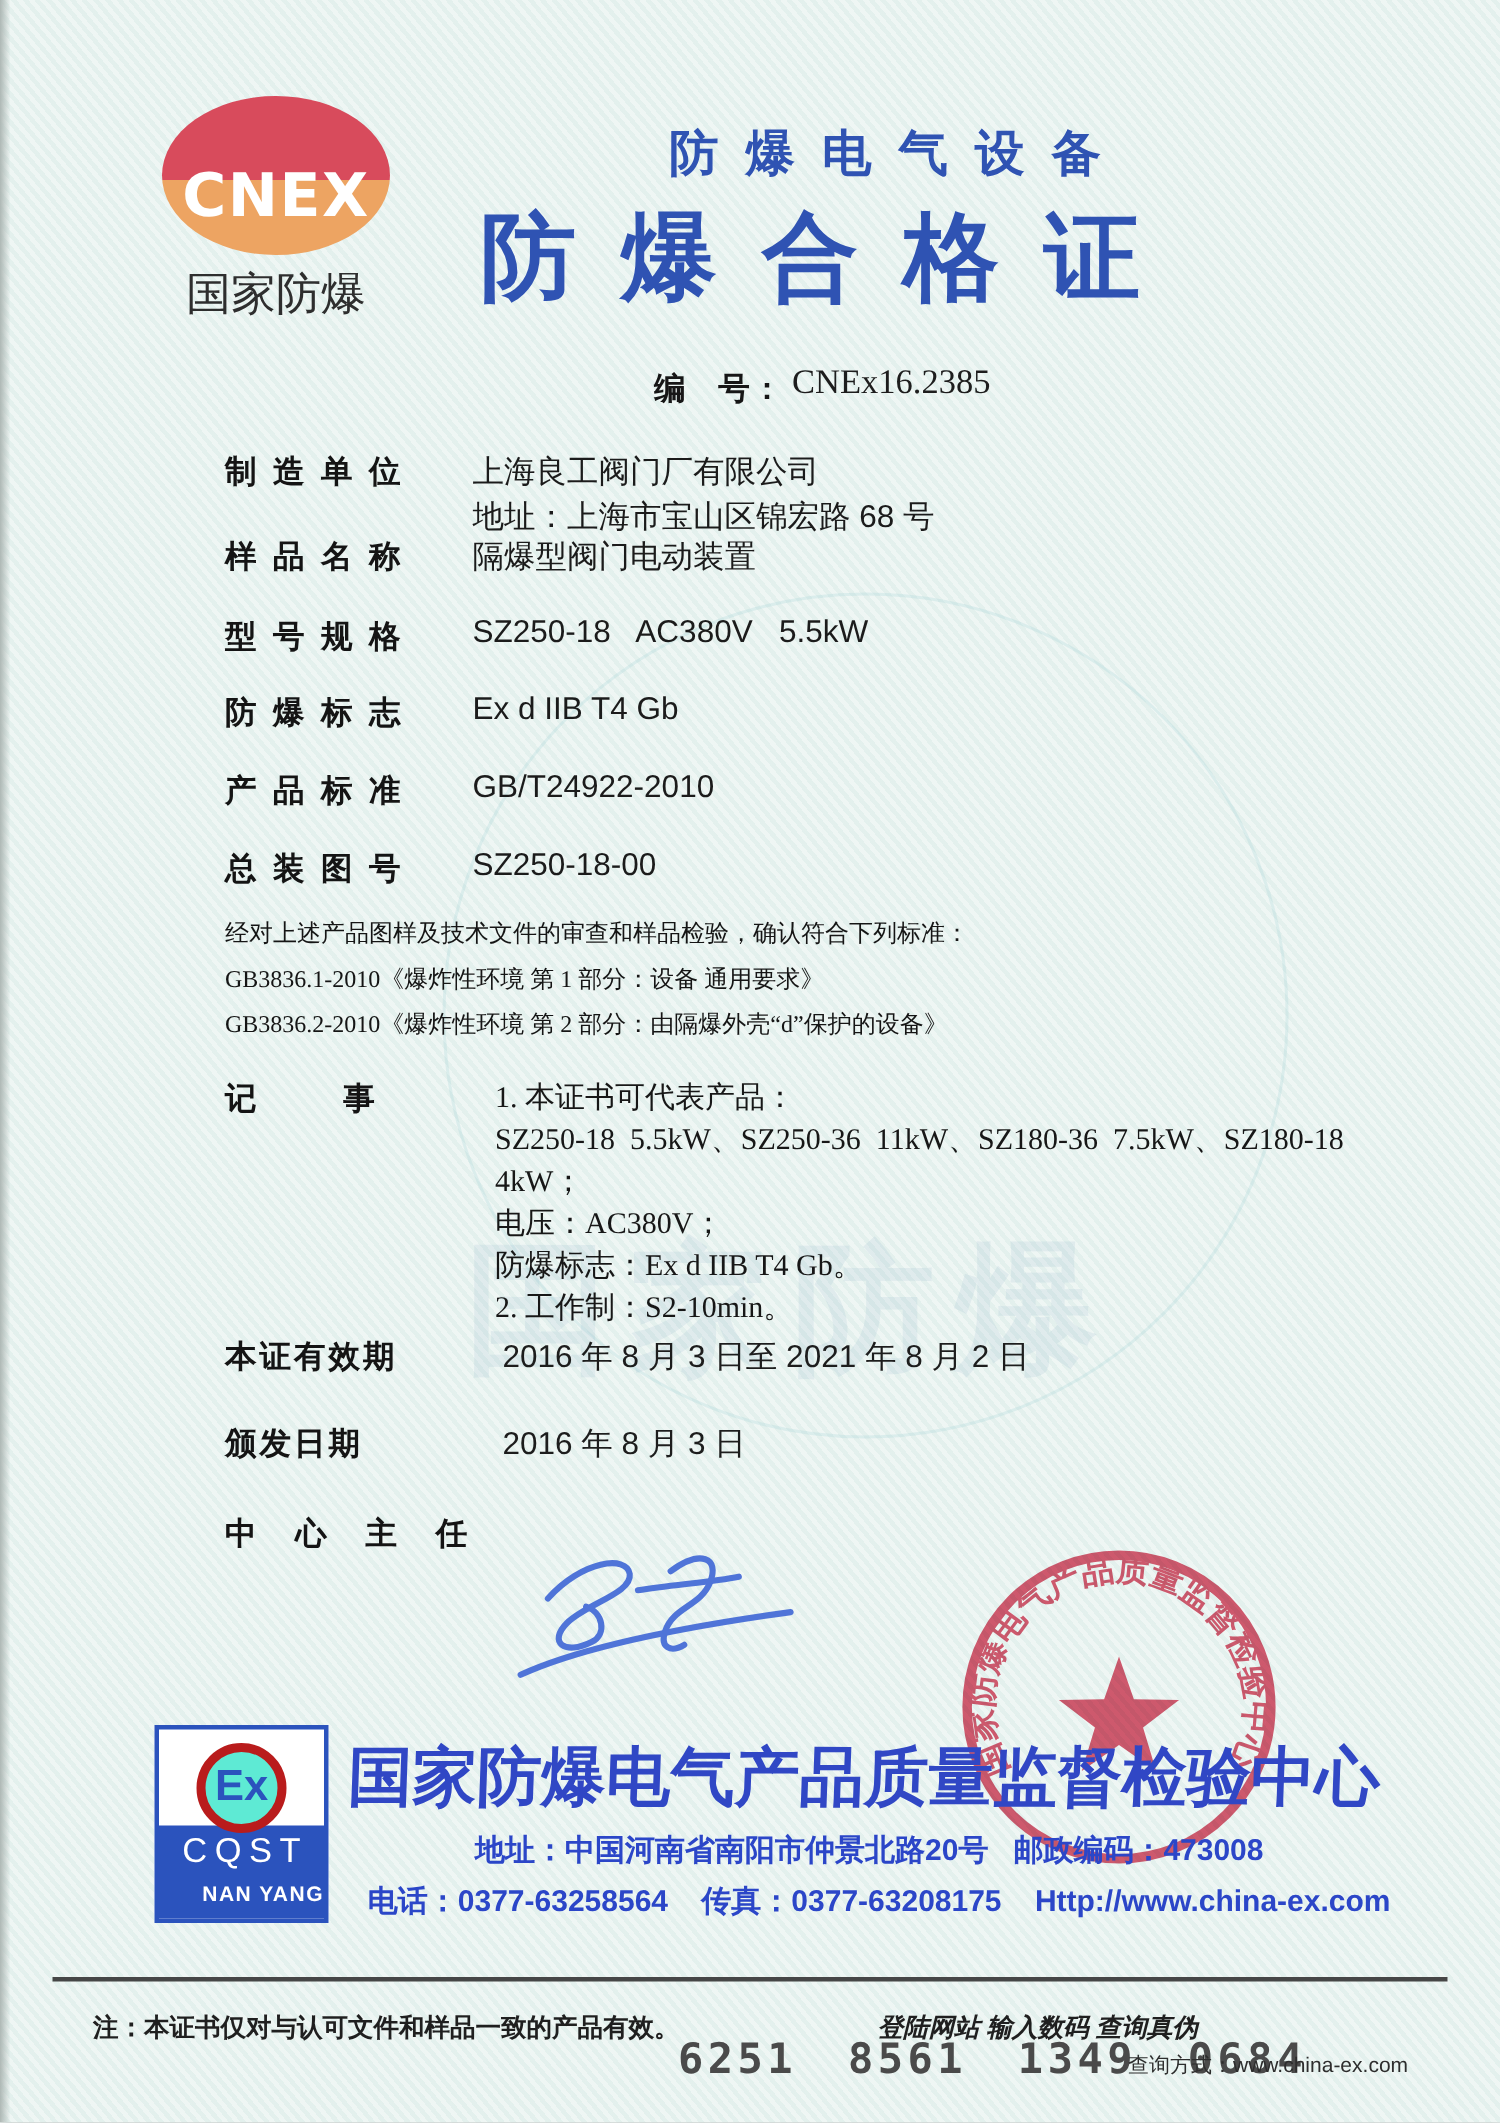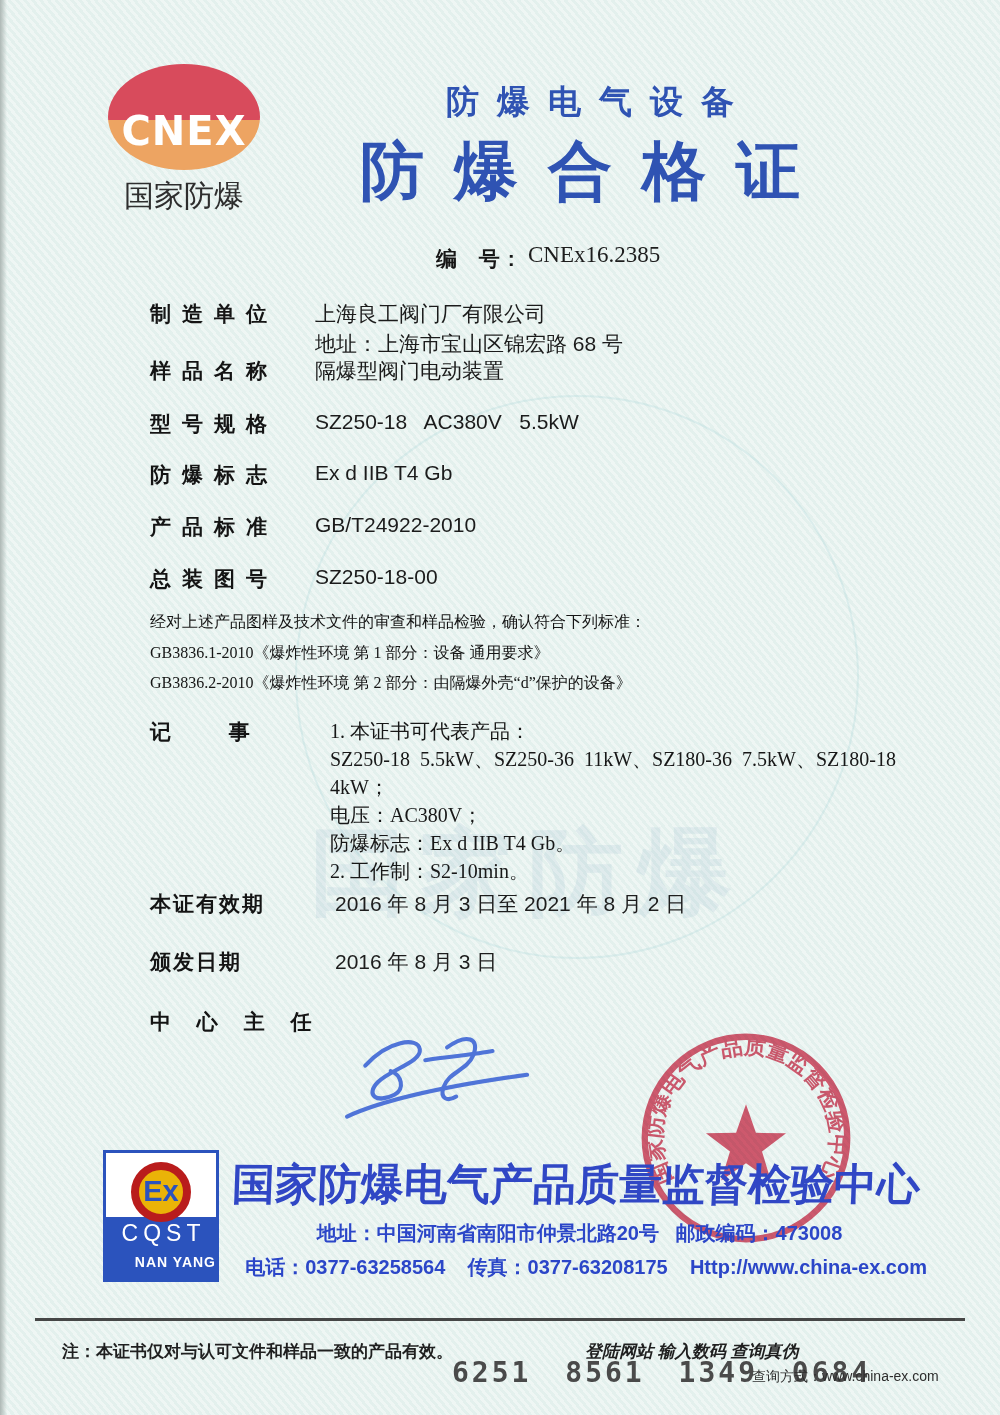--- a/index.html
+++ b/index.html
@@ -15,21 +15,21 @@
     background:linear-gradient(to right,#aeb8b5,rgba(174,184,181,0));}
   
   .logo-ellipse{position:absolute;left:108px;top:64px;width:152px;height:106px;border-radius:50%;
     background:linear-gradient(#d84b5c 0 53%, #eda462 53% 100%);}
   .logo-text{position:absolute;left:0;top:50%;transform:translateY(-54%);width:100%;text-align:center;
     color:#fff;font-size:40px;font-weight:bold;letter-spacing:1px;font-family:"DejaVu Sans",sans-serif;margin-top:16px;}
   .logo-caption{position:absolute;left:104px;top:176px;width:160px;text-align:center;
     font-size:30px;color:#2e2e2e;font-family:"Liberation Sans",sans-serif;}
   .doc-type{position:absolute;left:340px;top:80px;width:500px;text-align:center;
     font-size:33px;font-weight:bold;color:#2f53b3;letter-spacing:18px;text-indent:18px;}
-  .doc-title{position:absolute;left:290px;top:128px;width:580px;text-align:center;
+  .doc-title{position:absolute;left:290px;top:128px;width:580px;text-align:left;
     font-size:64px;font-weight:bold;color:#2f53b3;letter-spacing:30px;text-indent:30px;}
   .certno-label{position:absolute;left:436px;top:245px;font-size:21px;font-weight:bold;color:#161616;letter-spacing:8px;}
   .certno-value{position:absolute;left:528px;top:242px;font-size:23px;color:#1d1d1d;
     font-family:"Liberation Serif",serif;}
   
   .f-label{position:absolute;left:150px;font-size:21px;font-weight:bold;color:#141414;letter-spacing:11px;white-space:nowrap;}
   .f-value{position:absolute;left:315px;font-size:21px;color:#1b1b1b;font-family:Liberation Sans, sans-serif;white-space:pre-wrap;}
   .stmt{position:absolute;left:150px;width:780px;font-size:16px;color:#151515;
     font-family:"Liberation Serif",serif;white-space:pre-wrap;}
   .note-line{position:absolute;left:330px;width:600px;font-size:20px;color:#171717;
@@ -41,21 +41,21 @@
   .wm-text{position:absolute;left:310px;top:810px;font-size:95px;font-weight:bold;white-space:nowrap;
     color:rgba(125,165,190,.13);letter-spacing:14px;}
   
   .sign{position:absolute;left:338px;top:1026px;width:200px;height:112px;}
   .stamp{position:absolute;left:630px;top:1022px;width:232px;height:232px;opacity:.88;mix-blend-mode:multiply;}
   
   .ex-badge{position:absolute;left:103px;top:1150px;width:116px;height:132px;background:#fff;
     border:3px solid #2b53bd;box-sizing:border-box;}
   .ex-badge .blue-half{position:absolute;left:0;bottom:0;width:100%;height:62px;background:#2b53bd;}
   .ex-badge .circle{position:absolute;left:50%;top:9px;transform:translateX(-50%);width:60px;height:60px;
-    border:8px solid #b91c1c;border-radius:50%;background:#eab308;box-sizing:border-box;}
+    border:6px solid #b91c1c;border-radius:50%;background:#5eead4;box-sizing:border-box;}
   .ex-badge .circle span{position:absolute;left:0;top:50%;transform:translateY(-52%);width:100%;text-align:center;
     font-size:29px;font-weight:bold;color:#2b53bd;}
   .ex-badge .cqst{position:absolute;left:0;bottom:32px;width:100%;text-align:center;color:#fff;
     font-size:23px;letter-spacing:5px;text-indent:5px;}
   .ex-badge .nanyang{position:absolute;left:0;bottom:9px;width:100%;text-align:right;color:#fff;
     font-size:14px;font-weight:bold;letter-spacing:1px;}
   .org-name{position:absolute;left:232px;top:1156px;width:700px;font-size:43px;font-weight:bold;
     color:#3047c5;white-space:nowrap;transform:skewX(-2deg);}
   .org-address{position:absolute;left:232px;top:1220px;width:695px;text-align:center;
     font-size:20px;font-weight:bold;color:#2b46c8;white-space:pre-wrap;}

